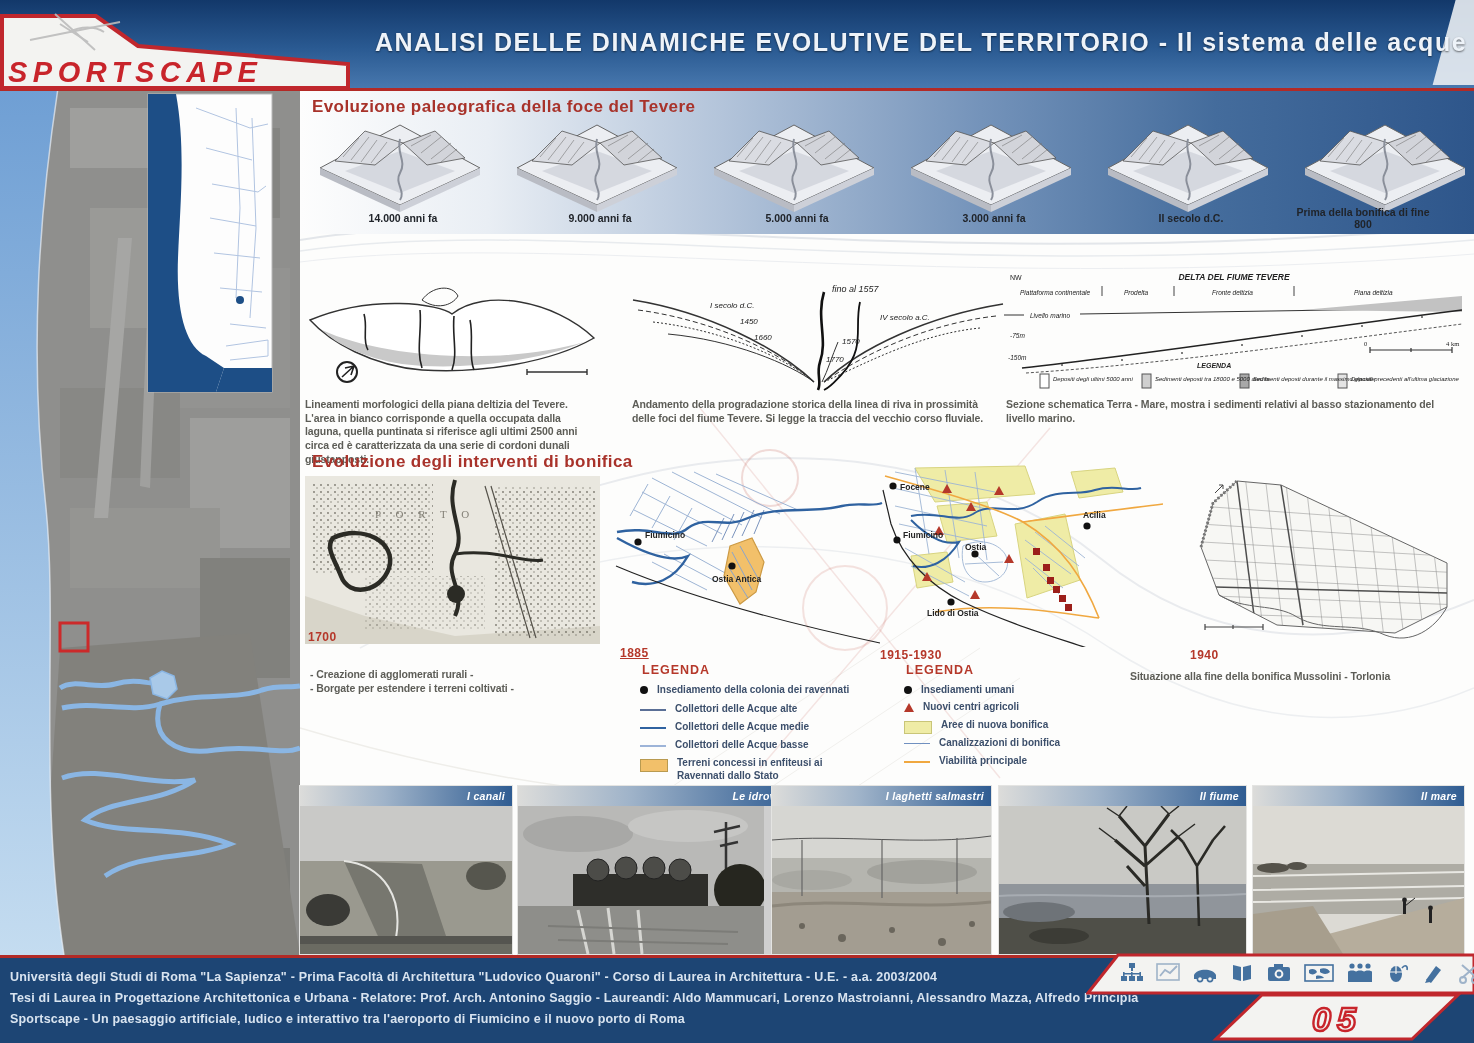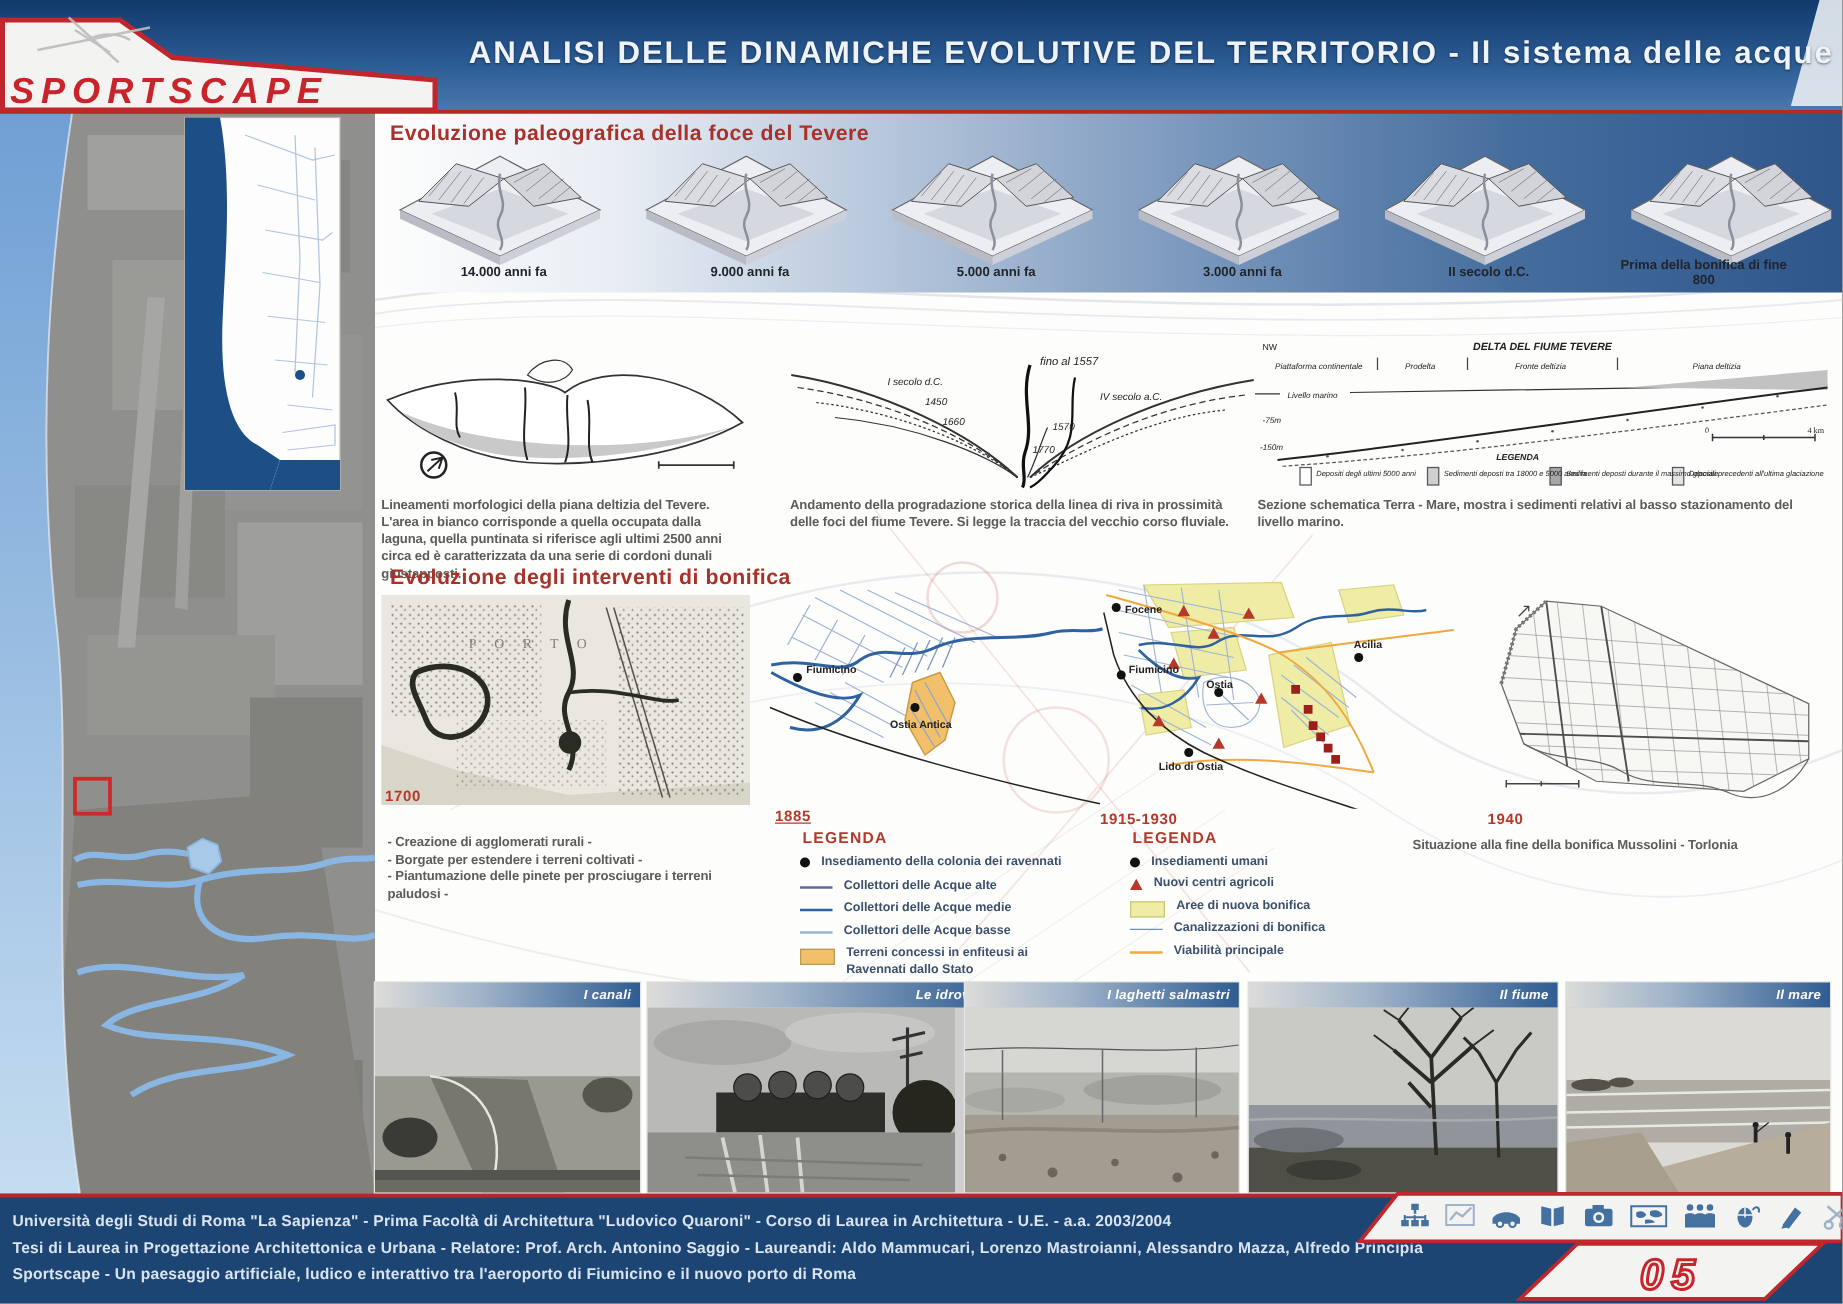--- a/index.html
+++ b/index.html
@@ -300,21 +300,20 @@
     <circle cx="151" cy="118" r="9" fill="#2b2b25"></circle>
     <path d="M28,62 C58,48 92,66 84,92 C76,116 44,122 36,100 C30,84 20,72 28,62 Z" fill="none" stroke="#2b2b25" stroke-width="4.5"></path>
     <path d="M180,10 L225,162 M186,10 L231,162" stroke="#55524a" stroke-width="1.2"></path>
     <path d="M150,78 C190,72 220,88 238,84" fill="none" stroke="#2b2b25" stroke-width="3"></path>
     <text x="70" y="42" font-size="11" letter-spacing="6" fill="#6a675c" opacity=".8" class="serif">P O R T O</text>
   </svg>
   <div class="abs year" style="left:308px;top:630px;">1700</div>
   <div class="abs" style="left:310px;top:668px;width:300px;z-index:2;">
     <div class="caption">- Creazione di agglomerati rurali -</div>
     <div class="caption">- Borgate per estendere i terreni coltivati -</div>
-    <div class="caption" style="width:270px;">- Piantumazione delle pinete per prosciugare i terreni paludosi -</div>
   </div>
 
   <svg class="abs diag" style="left:612px;top:470px;" width="275" height="175" viewBox="0 0 275 175">
     <g stroke="#9db4d4" stroke-width="1" fill="none">
       <path d="M40,8 L130,55"></path>
         <path d="M60,2 L150,48"></path>
         <path d="M82,2 L168,44"></path>
         <path d="M104,4 L186,40"></path>
       <path d="M30,22 L110,64"></path>
         <path d="M22,40 L95,76"></path>

